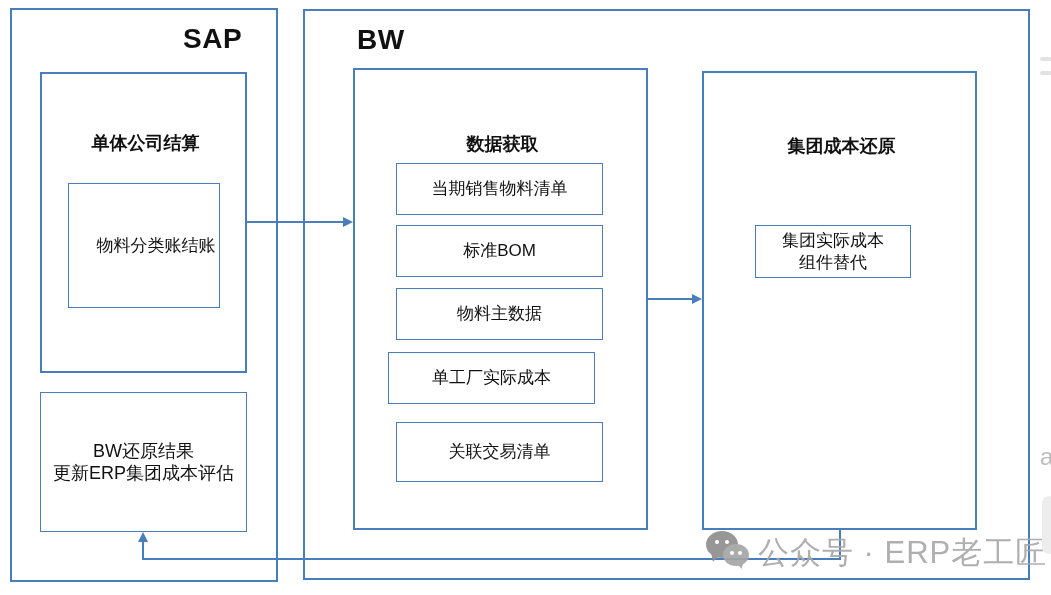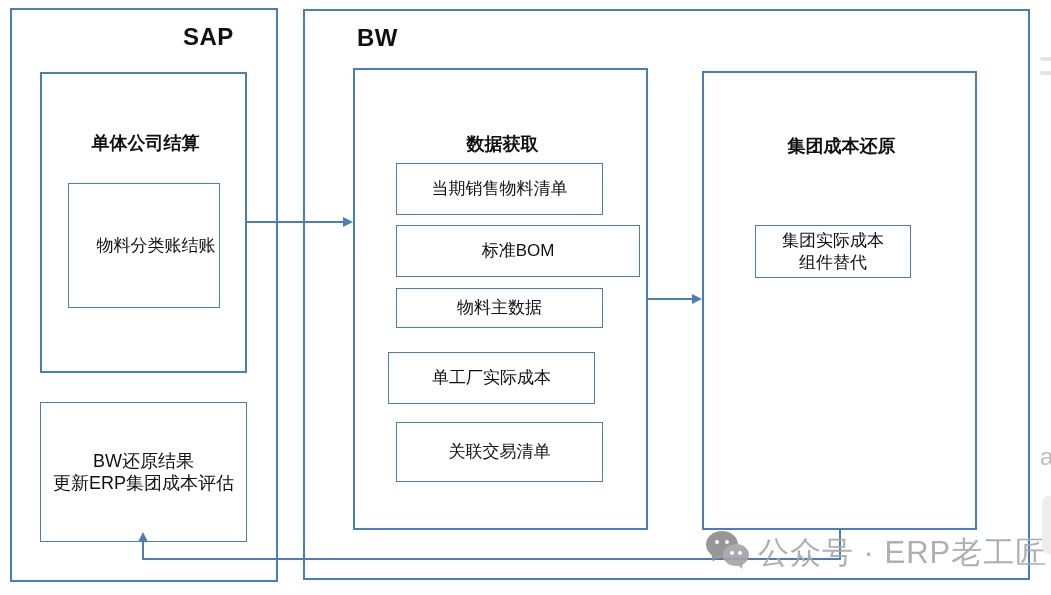--- a/index.html
+++ b/index.html
@@ -9,21 +9,21 @@
   }
   html,body{margin:0;padding:0;background:#ffffff;}
   body{font-family:"Liberation Sans","DejaVu Sans",sans-serif;color:var(--ink);}
   .canvas{
     position:relative;width:1051px;height:595px;background:#ffffff;overflow:hidden;
   }
   .box{
     position:absolute;border:2px solid var(--blue);background:#ffffff;box-sizing:border-box;
   }
   .corner-label{
-    position:absolute;font-weight:700;font-size:24px;color:var(--ink);letter-spacing:0.5px;
+    position:absolute;font-weight:700;font-size:28px;color:var(--ink);letter-spacing:0.5px;
   }
   .box-title{
     position:absolute;left:4px;right:0;text-align:center;font-weight:700;font-size:18px;color:var(--ink);margin-top:33px;
   }
   .item-box{
     position:absolute;border:1.5px solid var(--blue);background:#ffffff;box-sizing:border-box;
     display:flex;align-items:center;justify-content:center;text-align:center;
     font-weight:400;font-size:17px;color:var(--ink);line-height:1.25;
   }
   .two-line{flex-direction:column;}
@@ -71,36 +71,36 @@
   <div class="corner-label" style="left:357px;top:24px;">BW</div>
 
   <div class="box" style="left:40px;top:72px;width:207px;height:301px;">
     <div class="box-title" style="top:24px;">单体公司结算</div>
   </div>
 
   <div class="item-box" style="left:68px;top:183px;width:152px;height:125px;padding-left:24px;">
     <span>物料分类账结账</span>
   </div>
 
-  <div class="item-box two-line" style="left:40px;top:392px;width:207px;height:140px;font-size:18px;margin-top:10px;">
+  <div class="item-box two-line" style="left:40px;top:392px;width:207px;height:140px;font-size:18px;">
     <div>BW还原结果</div>
     <div>更新ERP集团成本评估</div>
   </div>
 
   <div class="box" style="left:353px;top:68px;width:295px;height:462px;">
     <div class="box-title" style="top:29px;">数据获取</div>
   </div>
 
   <div class="item-box" style="left:396px;top:163px;width:207px;height:52px;">
     <span>当期销售物料清单</span>
   </div>
-  <div class="item-box" style="left:396px;top:225px;width:244px;height:52px;">
+  <div class="item-box" style="left:396px;top:225px;width:207px;height:52px;">
     <span>标准BOM</span>
   </div>
-  <div class="item-box" style="left:396px;top:288px;width:207px;height:40px;">
+  <div class="item-box" style="left:396px;top:288px;width:207px;height:52px;">
     <span>物料主数据</span>
   </div>
   <div class="item-box" style="left:388px;top:352px;width:207px;height:52px;">
     <span>单工厂实际成本</span>
   </div>
   <div class="item-box" style="left:396px;top:422px;width:207px;height:60px;">
     <span>关联交易清单</span>
   </div>
 
   <div class="box" style="left:702px;top:71px;width:275px;height:459px;padding-left:34px;">

